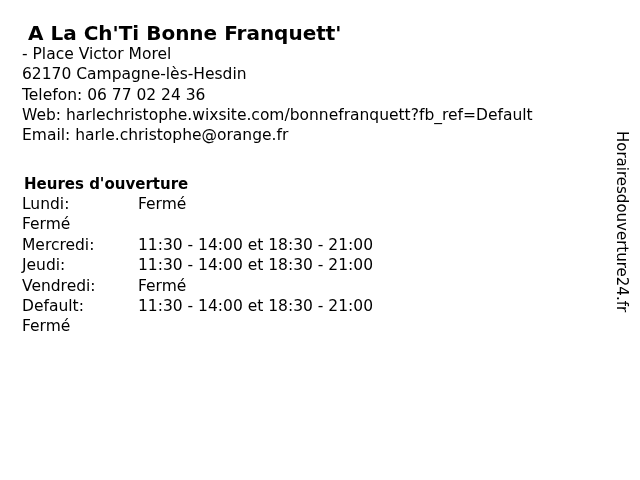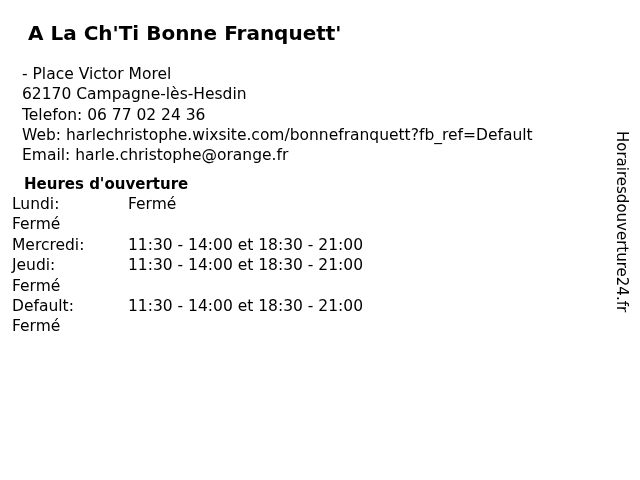--- a/index.html
+++ b/index.html
@@ -23,34 +23,33 @@
     font-weight: bold;
     white-space: nowrap;
   }
   .contact-block {
     position: absolute;
     left: 22px;
     top: 44px;
     font-size: 15.5px;
     line-height: 20.3px;
     white-space: nowrap;
-    margin-top: 20px;
   }
   .contact-line span { display: inline; }
   .hours-heading {
     position: absolute;
     left: 24px;
     top: 163px;
     font-size: 15px;
     font-weight: bold;
     white-space: nowrap;
   }
   .hours-table {
     position: absolute;
-    left: 12px;
+    left: 22px;
     top: 194px;
     font-size: 15.5px;
     line-height: 20.4px;
   }
   .hours-row {
     display: flex;
     white-space: nowrap;
   }
   .hours-day {
     width: 116px;
@@ -95,20 +94,21 @@
   </div>
   <div class="hours-row">
     <div class="hours-day">Mercredi:</div>
     <div class="hours-value">11:30 - 14:00 et 18:30 - 21:00</div>
   </div>
   <div class="hours-row">
     <div class="hours-day">Jeudi:</div>
     <div class="hours-value">11:30 - 14:00 et 18:30 - 21:00</div>
   </div>
   <div class="hours-row">
+    <div class="hours-day">Vendredi:</div>
     <div class="hours-value">Fermé</div>
   </div>
   <div class="hours-row">
     <div class="hours-day">Default:</div>
     <div class="hours-value">11:30 - 14:00 et 18:30 - 21:00</div>
   </div>
   <div class="hours-row">
     <div class="hours-value">Fermé</div>
   </div>
 </div>

